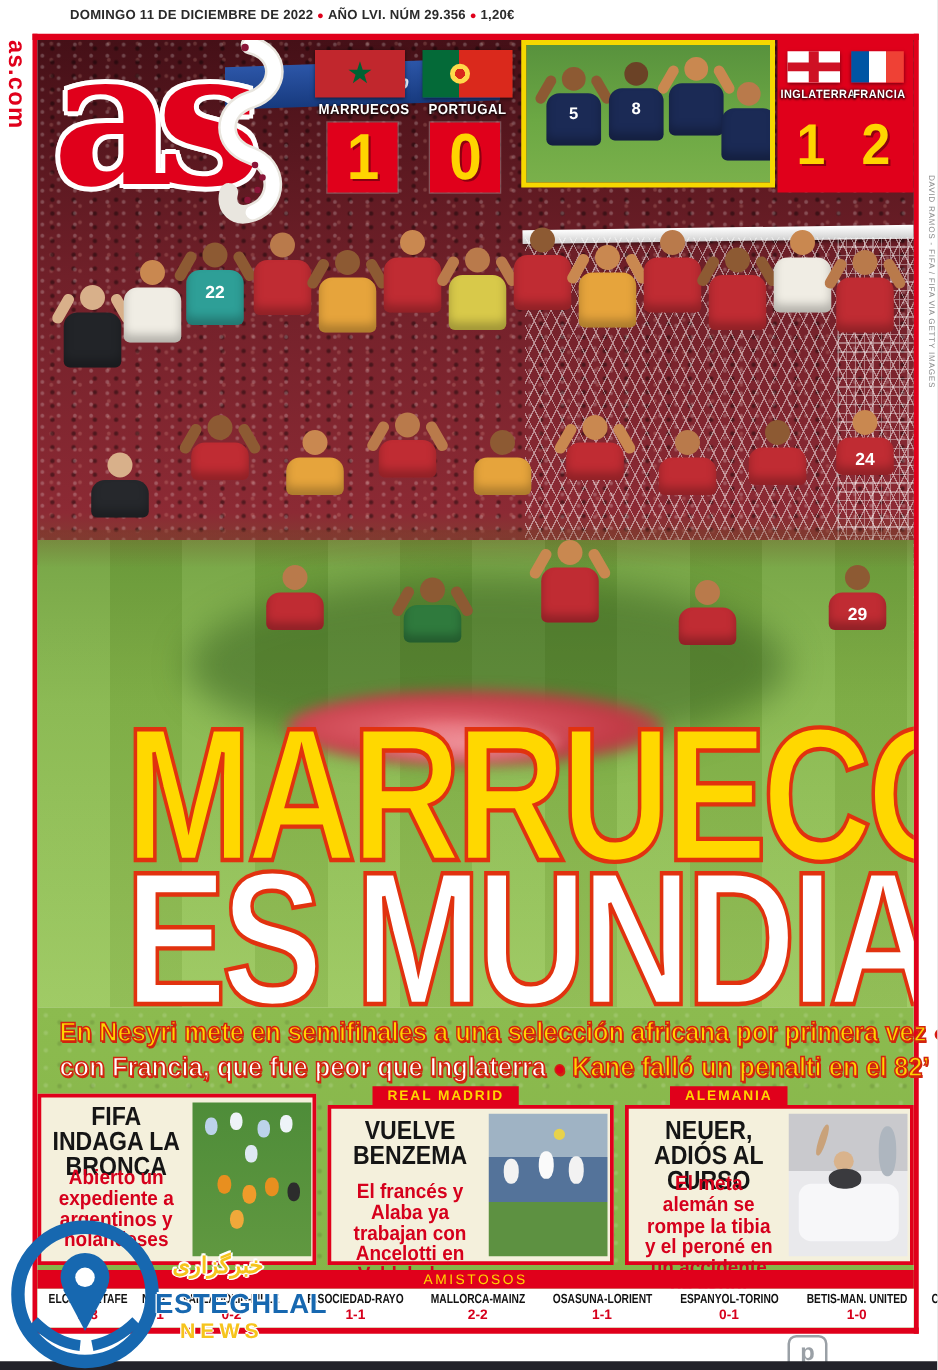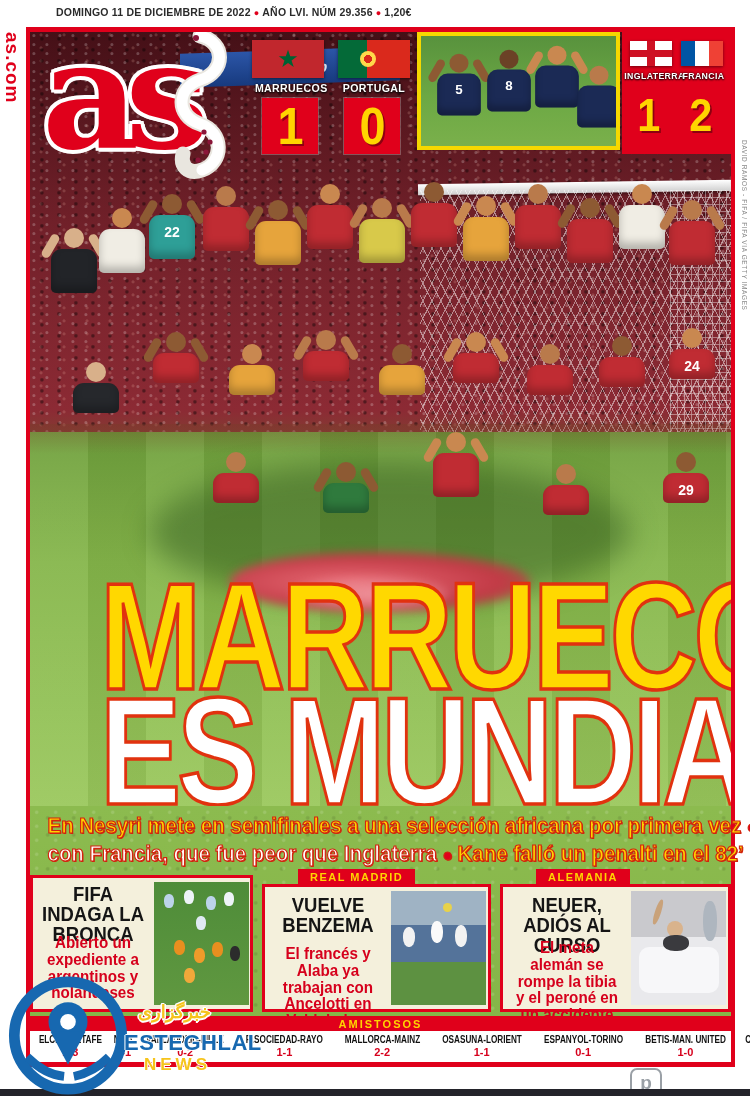--- a/index.html
+++ b/index.html
@@ -126,21 +126,21 @@
   .art-text{position:absolute;font-weight:bold;color:#d6001c;text-align:center;line-height:1.02;
        font-size:16.5px;transform:scaleX(.92);transform-origin:center top;}
   .art-photo{position:absolute;overflow:hidden;}
 
   
   .mini{position:absolute;border-radius:45%;}
 
   
   .amistosos-bar{left:30px;top:1016px;width:701px;height:15px;background:#e0001b;
       display:flex;align-items:center;justify-content:center;}
-  .amistosos-bar span{color:#ffd400;font-weight:bold;font-size:11px;letter-spacing:2px;}
+  .amistosos-bar span{color:#ffd400;font-weight:normal;font-size:11px;letter-spacing:2px;}
   .results{left:30px;top:1031px;width:701px;height:31px;background:#fff;display:flex;}
   .fix{flex:1;text-align:center;padding-top:2px;}
   .fix .lbl{display:block;color:#111;font-weight:bold;font-size:10.5px;transform:scaleX(.78);white-space:nowrap;}
   .fix .sc{display:block;color:#d6001c;font-weight:bold;font-size:11px;margin-top:1px;}
 
   
   .pbadge{left:630px;top:1068px;width:28px;height:26px;border:2px solid #9aa0a6;border-radius:7px;
       color:#9aa0a6;font-weight:bold;font-size:19px;display:flex;align-items:center;justify-content:center;background:#fff;}
   .botbar{left:0;top:1089px;width:750px;height:7px;background:#23232a;}
 

